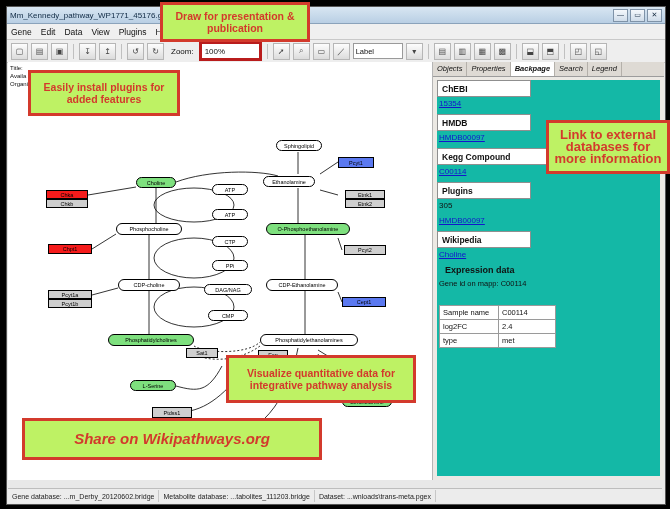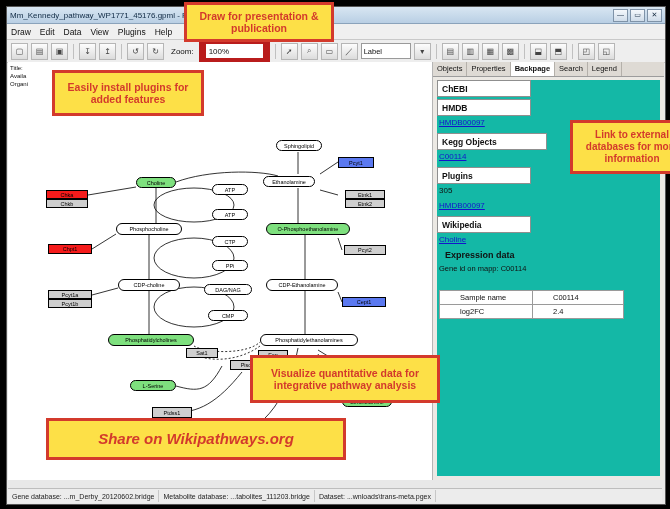--- a/index.html
+++ b/index.html
@@ -11,51 +11,51 @@
   .titlebar .tb-title{font-size:8px;color:#102a44;flex:1;white-space:nowrap;overflow:hidden;}
   .winbtns{display:flex;gap:2px;}
   .winbtn{width:13px;height:11px;border:1px solid #7f93a8;background:linear-gradient(#f4f8fb,#cfdcea);font-size:7px;line-height:9px;text-align:center;color:#20354a;}
   
   .menubar{height:15px;background:#f0f0f0;border-bottom:1px solid #c9c9c9;display:flex;align-items:center;padding-left:4px;gap:9px;}
   .menubar span{font-size:8.5px;color:#111;}
   
   .toolbar{height:22px;background:#eeeeee;border-bottom:1px solid #c4c4c4;display:flex;align-items:center;padding:0 4px;gap:3px;}
   .tbtn{width:15px;height:15px;border:1px solid #b6b6b6;background:linear-gradient(#fdfdfd,#dcdcdc);display:flex;align-items:center;justify-content:center;font-size:8px;color:#444;}
   .zoomlabel{font-size:8px;color:#111;margin:0 2px 0 4px;}
-  .zoombox{width:54px;height:14px;border:7px solid #b91c1c;background:#fff;font-size:8px;display:flex;align-items:center;padding-left:3px;color:#111;}
+  .zoombox{width:54px;height:14px;border:3px solid #b91c1c;background:#fff;font-size:8px;display:flex;align-items:center;padding-left:3px;color:#111;}
   .sep{width:1px;height:15px;background:#c0c0c0;margin:0 2px;}
   .labelbox{width:46px;height:14px;border:1px solid #9a9a9a;background:#fff;font-size:7.5px;display:flex;align-items:center;padding-left:2px;color:#111;}
   .viscombo{position:absolute;right:228px;top:56px;width:80px;height:15px;border:1px solid #8a8a8a;background:#fff;font-size:8px;display:flex;align-items:center;padding-left:3px;color:#111;}
   .viscombo .caret{margin-left:auto;margin-right:2px;font-size:6px;color:#333;}
   
   .canvas{position:absolute;left:1px;top:55px;width:424px;height:418px;background:#fff;border-right:1px solid #b5b5b5;overflow:hidden;}
   .infoleft{position:absolute;left:2px;top:2px;font-size:6px;color:#111;line-height:8px;}
   
   .side{position:absolute;left:426px;top:55px;width:231px;height:418px;background:#ece9e4;}
   .tabs{display:flex;height:14px;border-bottom:1px solid #9c9c9c;background:#dedad4;}
-  .tab{font-size:7.5px;padding:2px 4px 0 4px;border-right:1px solid #b4b0aa;color:#111;}
+  .tab{font-size:7.5px;padding:2px 4px 0 4px;border-right:1px solid #b4b0aa;color:#111;font-style:italic;}
   .tab.active{background:#fff;font-weight:bold;}
   .sidebody{position:absolute;left:4px;top:18px;width:223px;height:396px;background:#14b8a6;overflow:hidden;}
   .sec-head{width:88px;height:15px;background:#fff;border:1px solid #8f8f8f;font-size:8.5px;font-weight:bold;color:#111;display:flex;align-items:center;padding-left:4px;margin-bottom:2px;}
   .link{font-size:8px;color:#1414cc;text-decoration:underline;margin:0 0 6px 2px;display:block;}
   .plain{font-size:8px;color:#111;margin:0 0 6px 2px;}
   .exp-title{font-size:9px;font-weight:bold;color:#111;margin:4px 0 4px 8px;}
   .geneid{font-size:7.5px;color:#111;margin:2px 0 17px 2px;}
   table.exp{border-collapse:collapse;margin-left:2px;}
-  table.exp td{border:1px solid #9a9a9a;font-size:7.5px;height:13px;background:#fff;padding:0 20px;color:#111;}
+  table.exp td{border:1px solid #9a9a9a;font-size:7.5px;height:13px;background:#fff;padding:0 3px;color:#111;}
   table.exp td.k{width:52px;}
   table.exp td.v{width:50px;}
   
   .status{position:absolute;left:1px;bottom:1px;width:654px;height:14px;background:#ececec;border-top:1px solid #bdbdbd;display:flex;align-items:center;font-size:7px;color:#222;}
   .status .cell{border-right:1px solid #c7c7c7;padding:0 4px;height:12px;display:flex;align-items:center;}
   
-  .callout{position:absolute;background:#fde047;border:3px solid #d33a2c;color:#d33a2c;font-weight:bold;text-align:center;display:flex;align-items:center;justify-content:center;line-height:12px;margin-left:24px;}
+  .callout{position:absolute;background:#bef264;border:3px solid #d33a2c;color:#d33a2c;font-weight:bold;text-align:center;display:flex;align-items:center;justify-content:center;line-height:12px;}
   .c1{left:160px;top:2px;width:144px;height:34px;font-size:10.5px;}
   .c2{left:28px;top:70px;width:146px;height:40px;font-size:10.5px;}
-  .c3{left:546px;top:120px;width:118px;height:48px;font-size:10px;}
+  .c3{left:546px;top:120px;width:118px;height:48px;font-size:13px;}
   .c4{left:226px;top:355px;width:184px;height:42px;font-size:10.5px;}
   .c5{left:22px;top:418px;width:294px;height:36px;font-size:15px;font-style:italic;}
   
   .node{position:absolute;font-size:5.5px;color:#000;display:flex;align-items:center;justify-content:center;text-align:center;border:1px solid #000;box-sizing:border-box;}
   .gene{background:#cfcfcf;}
   .met{background:#fff;border-radius:8px;}
   .green{background:#7ee07e;border-radius:8px;}
   .red{background:#f51b1b;}
   .blue{background:#5b79f0;}
   svg.wires{position:absolute;left:0;top:0;width:424px;height:418px;}
@@ -69,21 +69,21 @@
     <div class="titlebar">
       <div class="tb-title">Mm_Kennedy_pathway_WP1771_45176.gpml - PathVisio</div>
       <div class="winbtns">
         <div class="winbtn">—</div>
         <div class="winbtn">▭</div>
         <div class="winbtn">✕</div>
       </div>
     </div>
 
     <div class="menubar">
-      <span>Draw</span>
+      <span>Gene</span>
       <span>Edit</span>
       <span>Data</span>
       <span>View</span>
       <span>Plugins</span>
       <span>Help</span>
     </div>
 
     <div class="toolbar">
       <div class="tbtn">▢</div>
       <div class="tbtn">▤</div>
@@ -203,25 +203,26 @@
       <div class="tabs">
         <div class="tab">Objects</div>
         <div class="tab">Properties</div>
         <div class="tab active">Backpage</div>
         <div class="tab">Search</div>
         <div class="tab">Legend</div>
       </div>
 
       <div class="sidebody">
         <div class="sec-head">ChEBI</div>
+        <a class="link">15354</a>
 
         <div class="sec-head">HMDB</div>
         <a class="link">HMDB00097</a>
 
-        <div class="sec-head" style="width:104px">Kegg Objects</div>
+        <div class="sec-head" style="width:104px">Kegg Compound</div>
         <a class="link">C00114</a>
 
         <div class="sec-head">Plugins</div>
         <div class="plain">305</div>
 
         <a class="link">HMDB00097</a>
 
         <div class="sec-head">Wikipedia</div>
         <a class="link">Choline</a>
 
@@ -230,20 +231,24 @@
         <table class="exp">
           <tbody>
               <tr>
             <td class="k">Sample name</td>
             <td class="v">C00114</td>
           </tr>
           <tr>
             <td class="k">log2FC</td>
             <td class="v">2.4</td>
           </tr>
+          <tr>
+            <td class="k">type</td>
+            <td class="v">met</td>
+          </tr>
         </tbody>
           </table>
       </div>
     </div>
 
     <div class="status">
       <div class="cell">Gene database: ...m_Derby_20120602.bridge</div>
       <div class="cell">Metabolite database: ...tabolites_111203.bridge</div>
       <div class="cell">Dataset: ...wnloads\trans-meta.pgex</div>
     </div>

